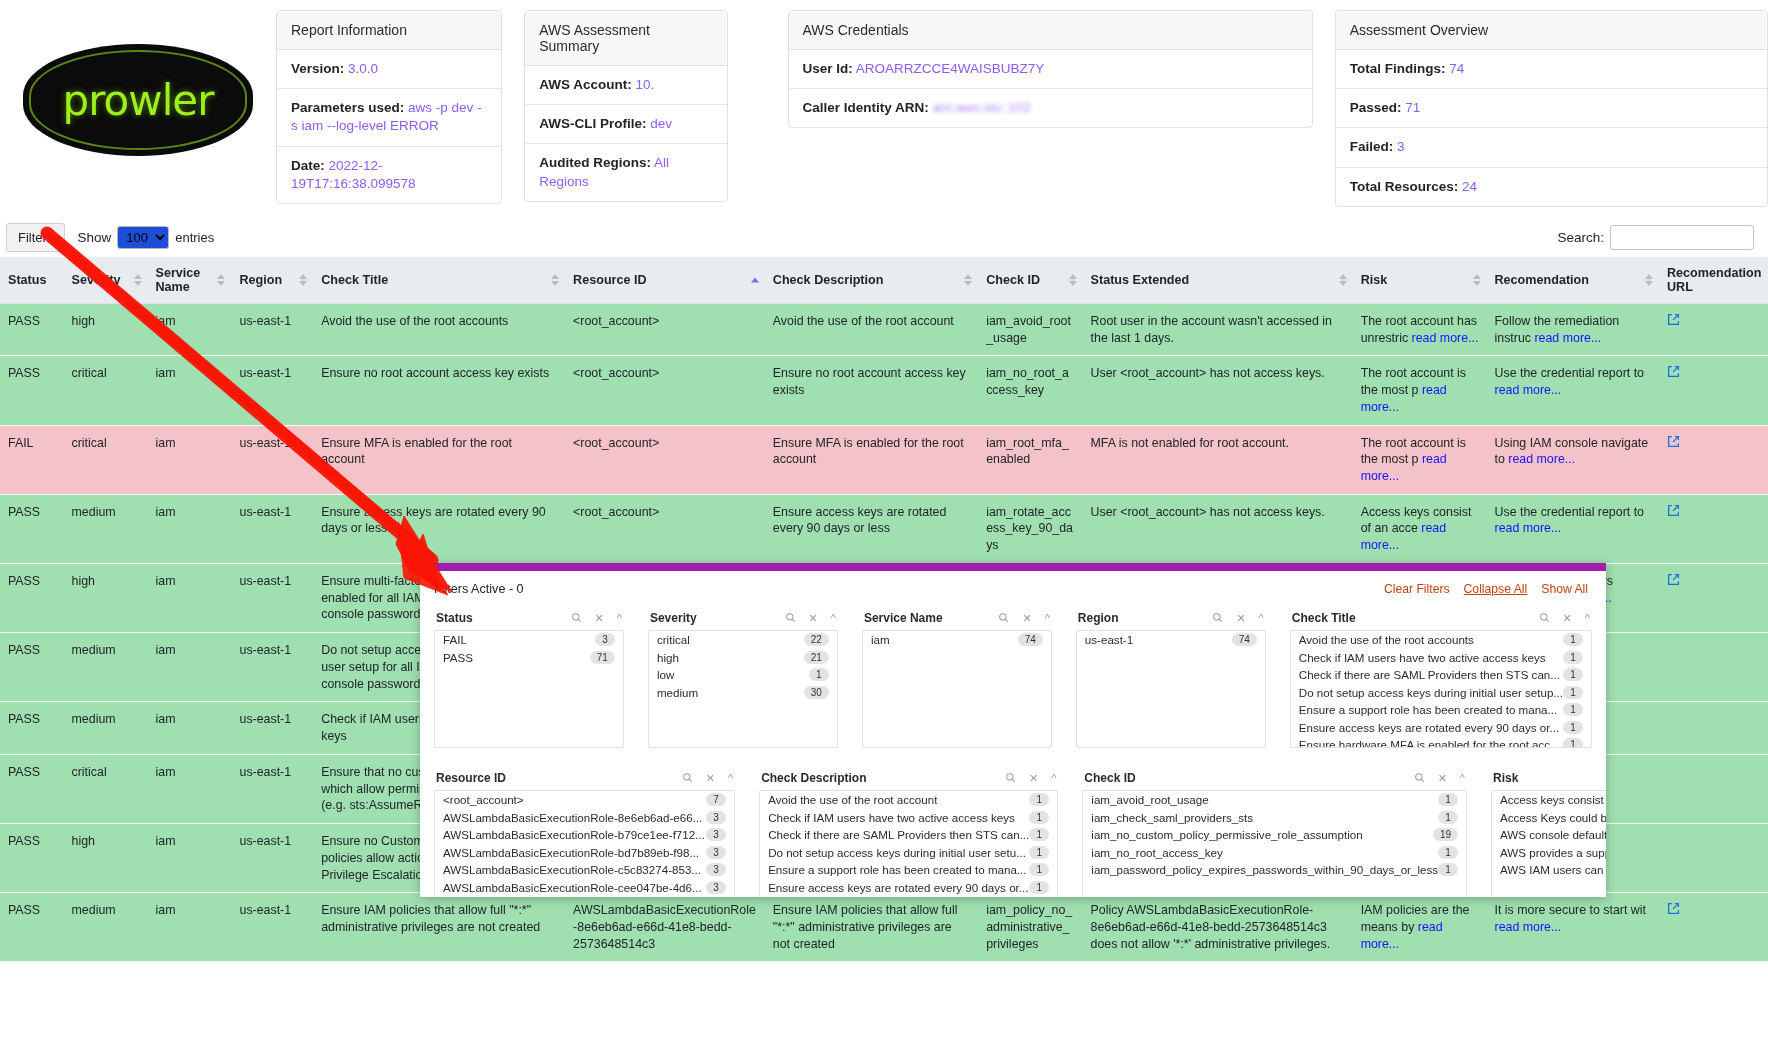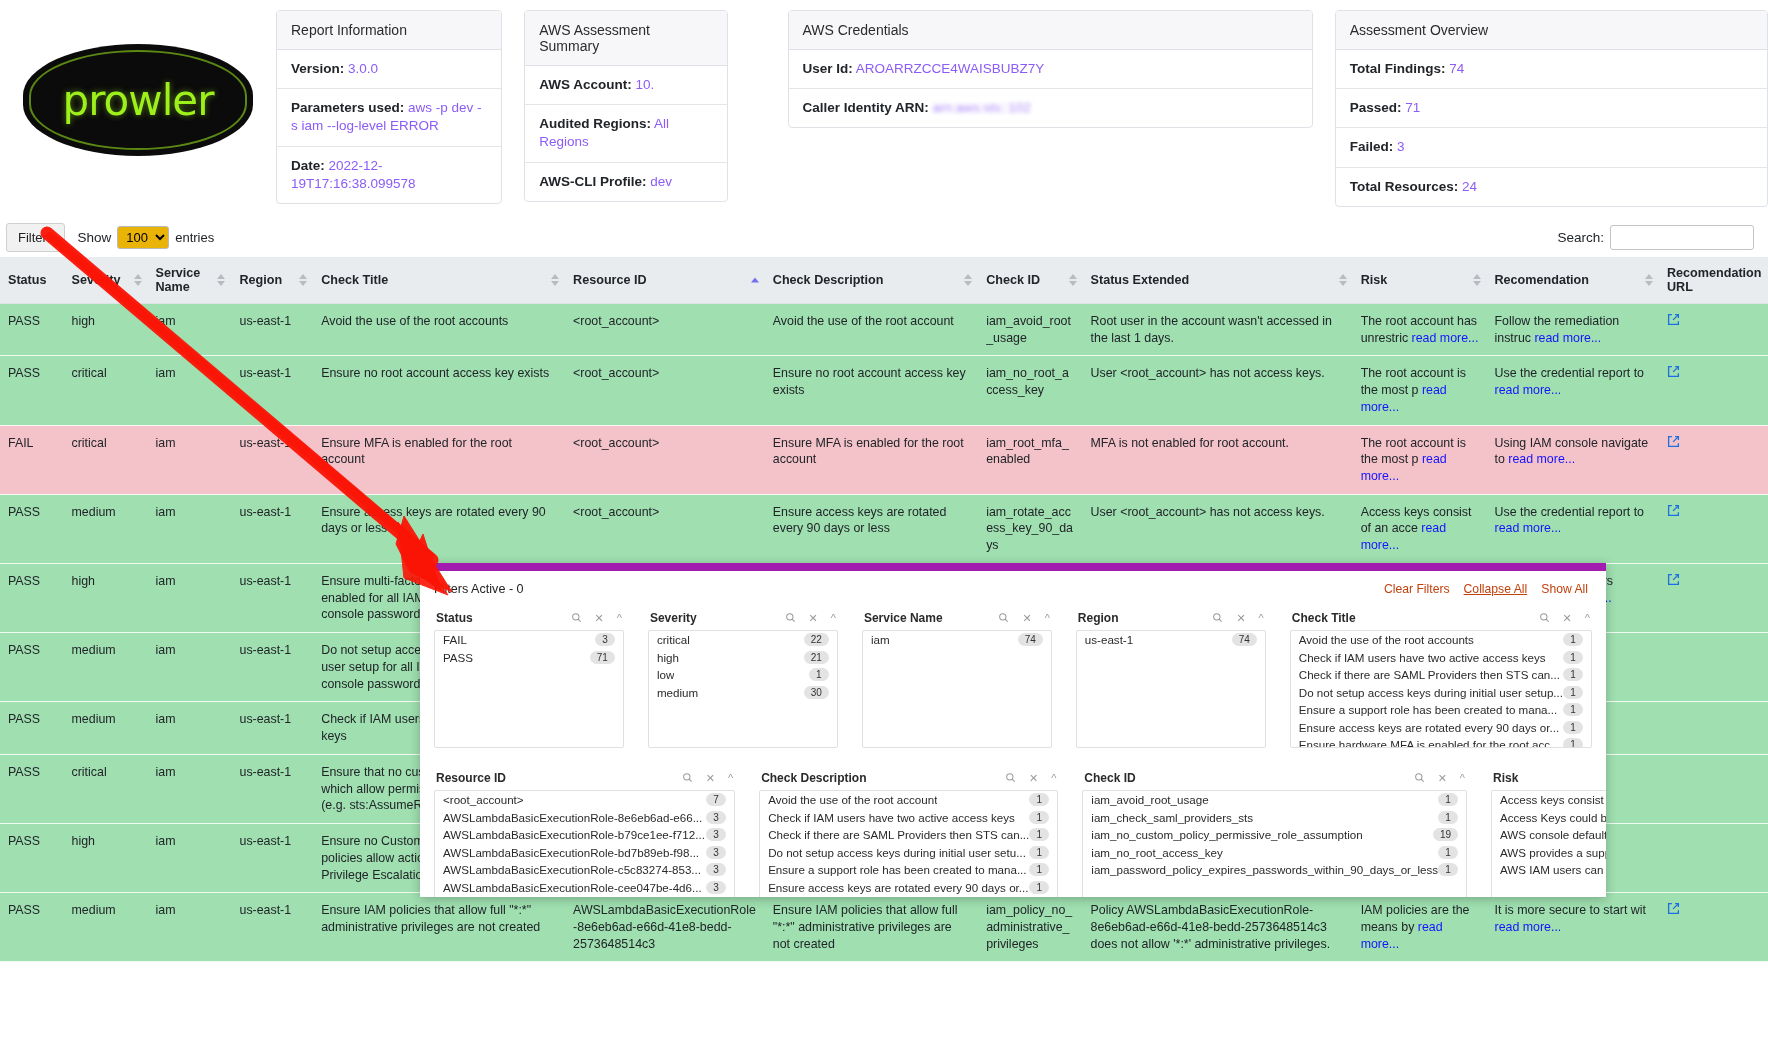--- a/index.html
+++ b/index.html
@@ -106,21 +106,21 @@
     color: #222;
     cursor: pointer;
   }
   .show-label { margin-left: 12px; font-size: 13.5px; }
   .entries-select {
     margin: 8px 6px;
     font-size: 13px;
     padding: 2px 4px;
     border: 1px solid #b9b9b9;
     border-radius: 3px;
-    background: #eab308;
+    background: #1d4ed8;
   }
   .search-wrap {
     margin-left: auto;
     display: flex;
     align-items: center;
     gap: 6px;
     font-size: 13.5px;
   }
   .search-input {
     width: 144px;
@@ -324,26 +324,26 @@
       </div>
     </div>
 
     <div class="card" id="card-summary">
       <div class="card-head">AWS Assessment Summary</div>
       <div class="card-row">
         <b>AWS Account:</b>
         <span class="val">10.</span>
       </div>
       <div class="card-row">
+        <b>AWS-CLI Profile:</b>
+        <span class="val">dev</span>
+      </div>
+      <div class="card-row">
         <b>Audited Regions:</b>
         <span class="val">All Regions</span>
-      </div>
-      <div class="card-row">
-        <b>AWS-CLI Profile:</b>
-        <span class="val">dev</span>
       </div>
     </div>
 
     <div class="card" id="card-creds">
       <div class="card-head">AWS Credentials</div>
       <div class="card-row">
         <b>User Id:</b>
         <span class="val">AROARRZCCE4WAISBUBZ7Y</span>
       </div>
       <div class="card-row">

